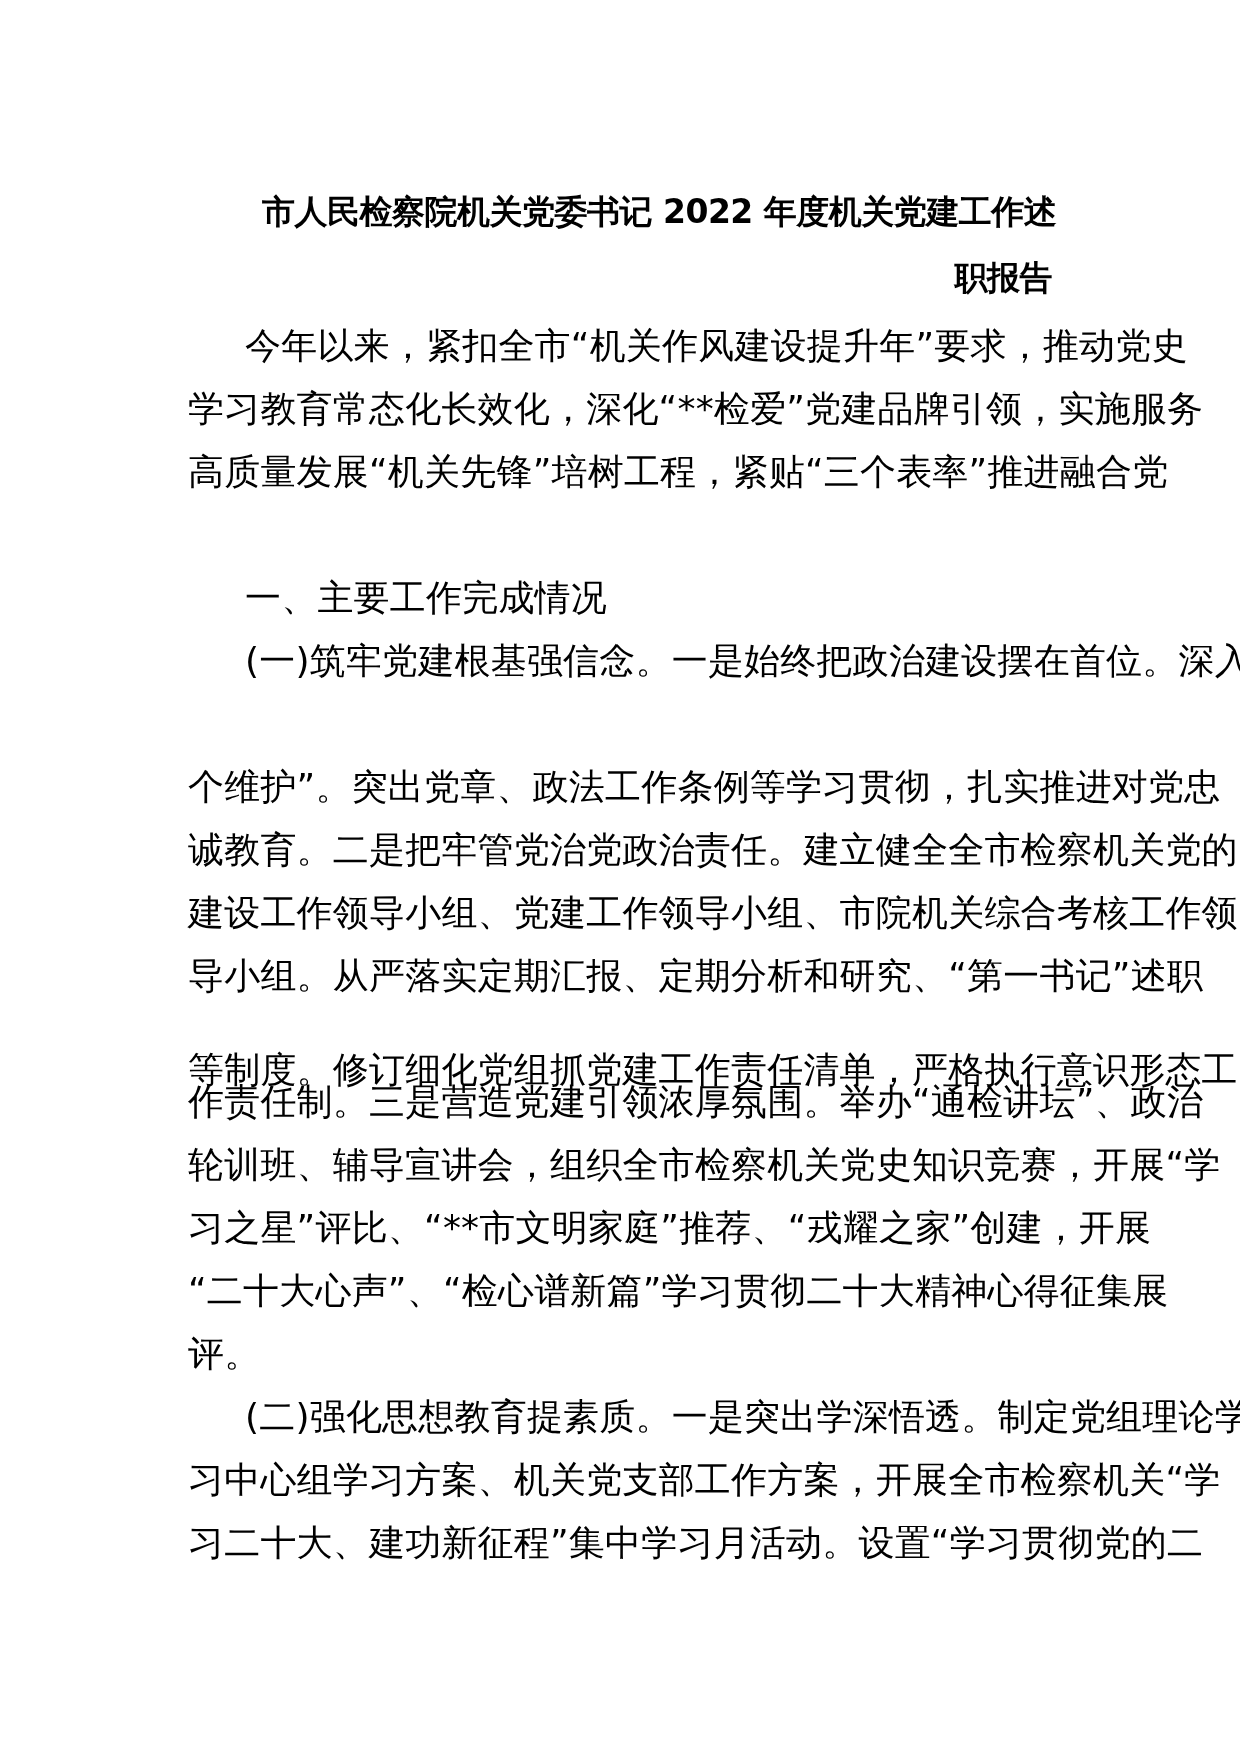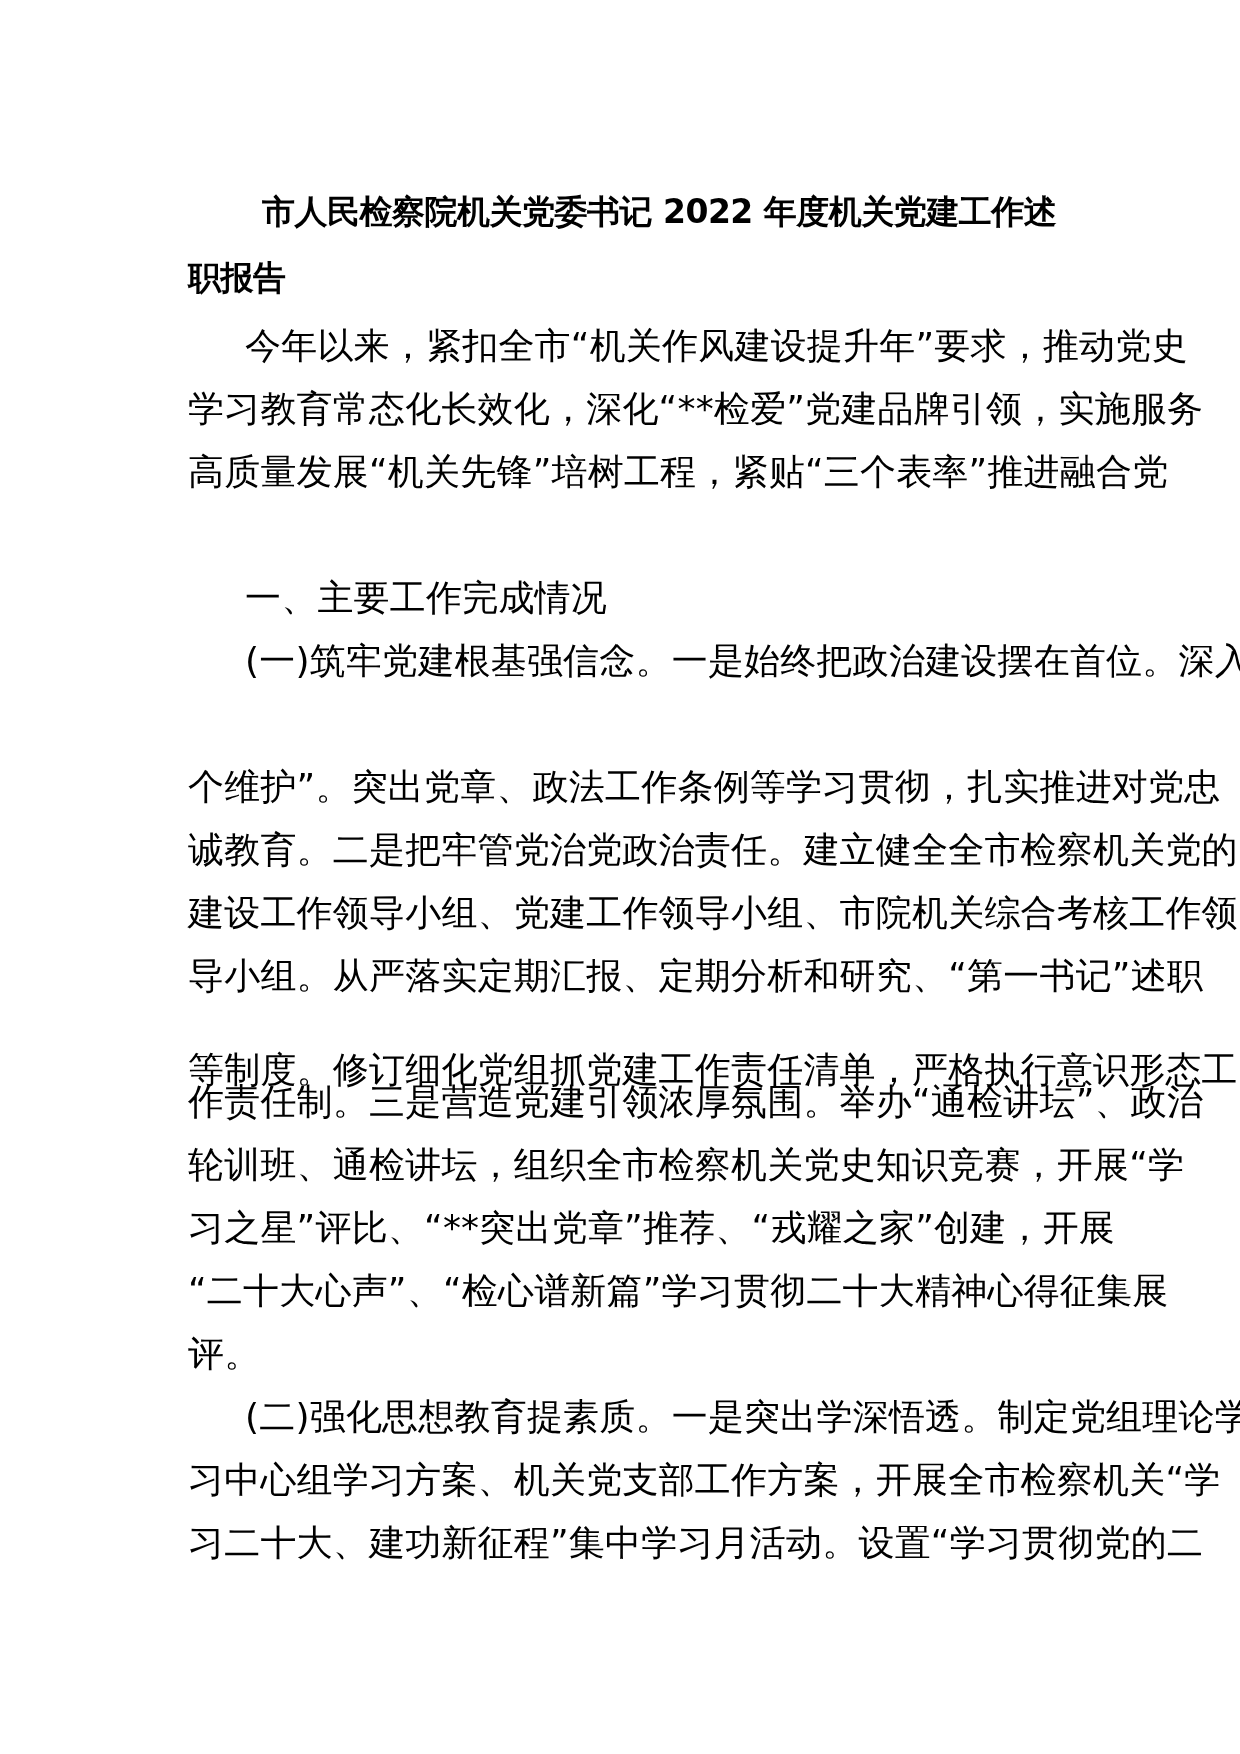--- a/index.html
+++ b/index.html
@@ -34,21 +34,21 @@
       letter-spacing: -0.5px;
     }
     .title-line.first {
       top: 176px;
       left: 262px;
       width: 790px;
       text-align: left;
     }
     .title-line.second {
       top: 242px;
-      text-align: left;
+      text-align: right;
       left: 188px;
       width: 864px;
     }
     .line {
       position: absolute;
       left: 188px;
       width: 864px;
       font-size: 36px;
       line-height: 36px;
       white-space: nowrap;
@@ -76,21 +76,21 @@
 
   <div class="line indent" style="top:564px;">一、主要工作完成情况</div>
 
   <div class="line indent justify" style="top:627px;">(一)筑牢党建根基强信念。一是始终把政治建设摆在首位。深入</div>
   <div class="line justify" style="top:753px;">个维护”。突出党章、政法工作条例等学习贯彻，扎实推进对党忠</div>
   <div class="line justify" style="top:816px;">诚教育。二是把牢管党治党政治责任。建立健全全市检察机关党的</div>
   <div class="line justify" style="top:879px;">建设工作领导小组、党建工作领导小组、市院机关综合考核工作领</div>
   <div class="line justify" style="top:942px;">导小组。从严落实定期汇报、定期分析和研究、“第一书记”述职</div>
   <div class="line justify" style="top:1036px;">等制度。修订细化党组抓党建工作责任清单，严格执行意识形态工</div>
   <div class="line justify" style="top:1068px;">作责任制。三是营造党建引领浓厚氛围。举办“通检讲坛”、政治</div>
-  <div class="line justify" style="top:1131px;">轮训班、通检讲坛，组织全市检察机关党史知识竞赛，开展“学</div>
-  <div class="line justify" style="top:1194px;">习之星”评比、“**突出党章”推荐、“戎耀之家”创建，开展</div>
+  <div class="line justify" style="top:1131px;">轮训班、辅导宣讲会，组织全市检察机关党史知识竞赛，开展“学</div>
+  <div class="line justify" style="top:1194px;">习之星”评比、“**市文明家庭”推荐、“戎耀之家”创建，开展</div>
   <div class="line justify" style="top:1257px;">“二十大心声”、“检心谱新篇”学习贯彻二十大精神心得征集展</div>
   <div class="line" style="top:1320px;">评。</div>
 
   <div class="line indent justify" style="top:1383px;">(二)强化思想教育提素质。一是突出学深悟透。制定党组理论学</div>
   <div class="line justify" style="top:1446px;">习中心组学习方案、机关党支部工作方案，开展全市检察机关“学</div>
   <div class="line justify" style="top:1509px;">习二十大、建功新征程”集中学习月活动。设置“学习贯彻党的二</div>
 </div>
 
 </body></html>

